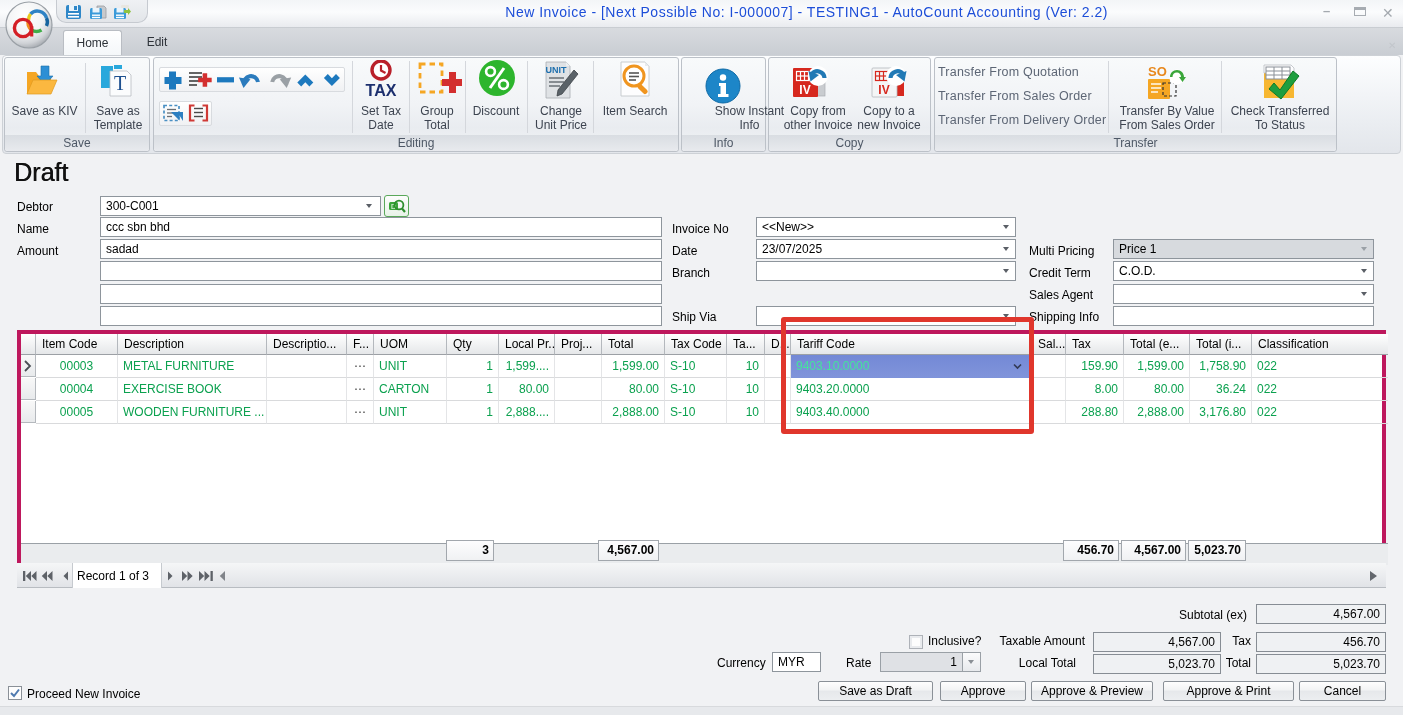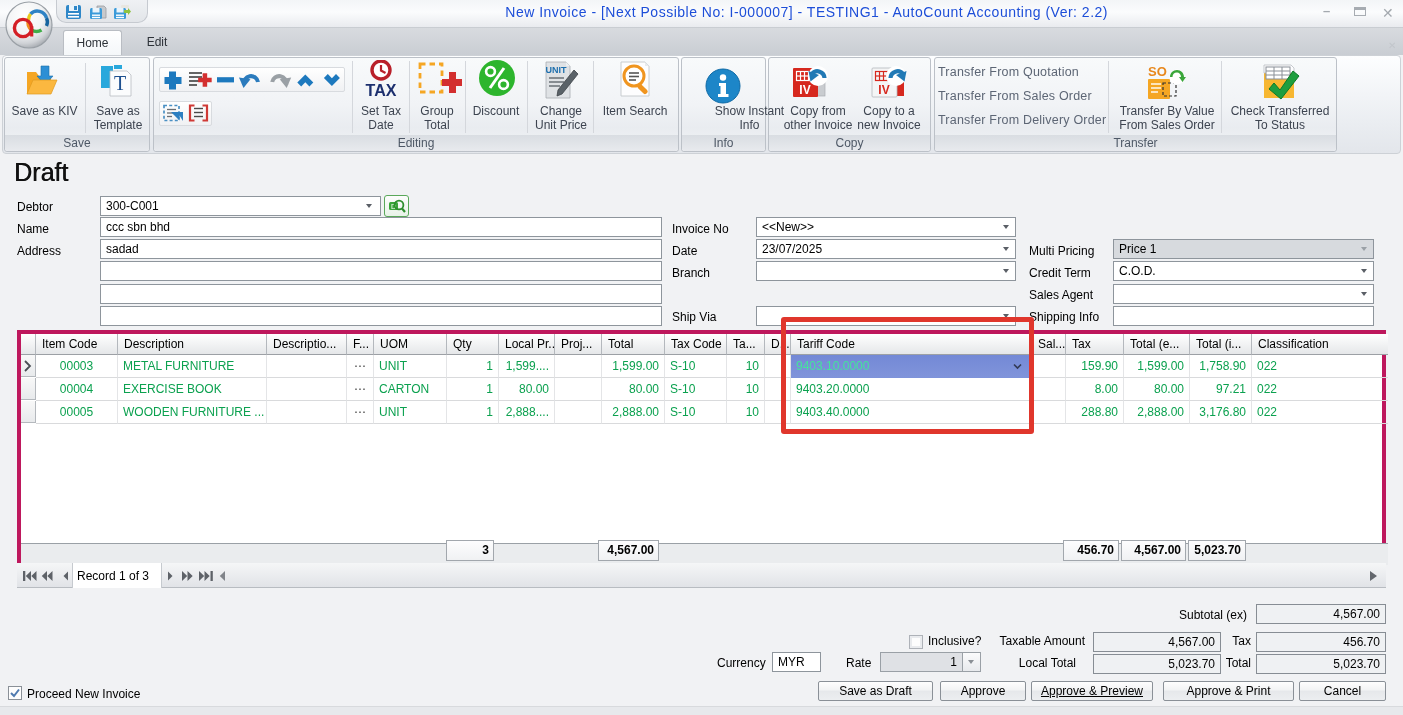--- a/index.html
+++ b/index.html
@@ -296,21 +296,21 @@
   <div class="abs" style="left:384px;top:195px;width:25px;height:22px;background:linear-gradient(180deg,#fdfdfd,#e8f3e8);border:1px solid #5aa85a;border-radius:3px;">
     <svg width="21" height="18" viewBox="0 0 21 18" style="margin:1px 0 0 1px;">
       <rect x="3" y="5" width="9" height="8" rx="1.5" fill="#3aa63a"></rect>
       <text x="7.5" y="12" font-size="7" fill="#fff" text-anchor="middle" font-family="Liberation Sans,sans-serif">D</text>
       <circle cx="13" cy="8" r="4.4" fill="none" stroke="#2e8f2e" stroke-width="1.8"></circle>
       <line x1="16" y1="11.5" x2="19" y2="15" stroke="#2e8f2e" stroke-width="2.2"></line>
     </svg>
   </div>
   <div class="lbl" style="left:17px;top:222px;">Name</div>
   <div class="tbox" style="left:100px;top:217px;width:562px;">ccc sbn bhd</div>
-  <div class="lbl" style="left:17px;top:244px;">Address</div>
+  <div class="lbl" style="left:17px;top:244px;">Amount</div>
   <div class="tbox" style="left:100px;top:239px;width:562px;">sadad</div>
   <div class="tbox" style="left:100px;top:261px;width:562px;"></div>
   <div class="tbox" style="left:100px;top:284px;width:562px;"></div>
   <div class="tbox" style="left:100px;top:306px;width:562px;"></div>
 
   <div class="lbl" style="left:672px;top:222px;">Invoice No</div>
   <div class="tbox" style="left:756px;top:217px;width:260px;">&lt;&lt;New&gt;&gt;</div>
   <div class="arr" style="left:1003px;top:225px;"></div>
   <div class="lbl" style="left:672px;top:244px;">Date</div>
   <div class="tbox" style="left:756px;top:239px;width:260px;">23/07/2025</div>
@@ -395,21 +395,21 @@
     <div class="gcell r" style="left:478px;top:44px;width:56px;">80.00</div>
     <div class="gcell" style="left:534px;top:44px;width:47px;"></div>
     <div class="gcell r" style="left:581px;top:44px;width:63px;">80.00</div>
     <div class="gcell" style="left:644px;top:44px;width:62px;">S-10</div>
     <div class="gcell r" style="left:706px;top:44px;width:38px;">10</div>
     <div class="gcell" style="left:744px;top:44px;width:26px;"></div>
     <div class="gcell" style="left:770px;top:44px;width:241px;">9403.20.0000</div>
     <div class="gcell" style="left:1011px;top:44px;width:34px;"></div>
     <div class="gcell r" style="left:1045px;top:44px;width:58px;">8.00</div>
     <div class="gcell r" style="left:1103px;top:44px;width:66px;">80.00</div>
-    <div class="gcell r" style="left:1169px;top:44px;width:62px;">97.21</div>
+    <div class="gcell r" style="left:1169px;top:44px;width:62px;">36.24</div>
     <div class="gcell" style="left:1231px;top:44px;width:136px;border-right:none;">022</div>
 
     <div class="gcell c" style="left:15px;top:67px;width:82px;">00005</div>
     <div class="gcell" style="left:97px;top:67px;width:149px;">WOODEN FURNITURE ...</div>
     <div class="gcell" style="left:246px;top:67px;width:80px;"></div>
     <div class="gcell c" style="left:326px;top:67px;width:27px;color:#3c3c3c;">⋯</div>
     <div class="gcell" style="left:353px;top:67px;width:73px;">UNIT</div>
     <div class="gcell r" style="left:426px;top:67px;width:52px;">1</div>
     <div class="gcell r" style="left:478px;top:67px;width:56px;">2,888....</div>
     <div class="gcell" style="left:534px;top:67px;width:47px;"></div>
@@ -467,21 +467,21 @@
   <div class="abs" style="left:880px;top:652px;width:82px;height:20px;background:#dfe1e5;border:1px solid #9aa0a6;border-right:none;font-size:12px;line-height:18px;text-align:right;padding-right:5px;">1</div>
   <div class="abs" style="left:962px;top:652px;width:19px;height:20px;background:linear-gradient(180deg,#fbfbfc,#e8eaed);border:1px solid #9aa0a6;"></div>
   <div class="arr" style="left:968px;top:660px;border-top-color:#8a8f95;"></div>
   <div class="lbl" style="left:990px;top:656px;width:86px;text-align:right;">Local Total</div>
   <div class="totbox" style="left:1093px;top:654px;width:128px;">5,023.70</div>
   <div class="lbl" style="left:1200px;top:656px;width:51px;text-align:right;">Total</div>
   <div class="totbox" style="left:1256px;top:654px;width:130px;">5,023.70</div>
 
   <div class="btn" style="left:818px;top:681px;width:115px;">Save as Draft</div>
   <div class="btn" style="left:940px;top:681px;width:86px;">Approve</div>
-  <div class="btn" style="left:1031px;top:681px;width:122px;text-decoration:underline;">Approve &amp; Preview</div>
+  <div class="btn" style="left:1031px;top:681px;width:122px;">Approve &amp; Preview</div>
   <div class="btn" style="left:1163px;top:681px;width:131px;">Approve &amp; Print</div>
   <div class="btn" style="left:1299px;top:681px;width:87px;">Cancel</div>
 
   <div class="abs" style="left:8px;top:686px;width:14px;height:14px;background:#fdfdfd;border:1px solid #8a9097;">
     <svg width="12" height="12" viewBox="0 0 12 12">
         <path d="M2 6 L5 9 L10 2.5" fill="none" stroke="#4f7ab0" stroke-width="2"></path>
       </svg>
   </div>
   <div class="lbl" style="left:27px;top:687px;">Proceed New Invoice</div>
 

